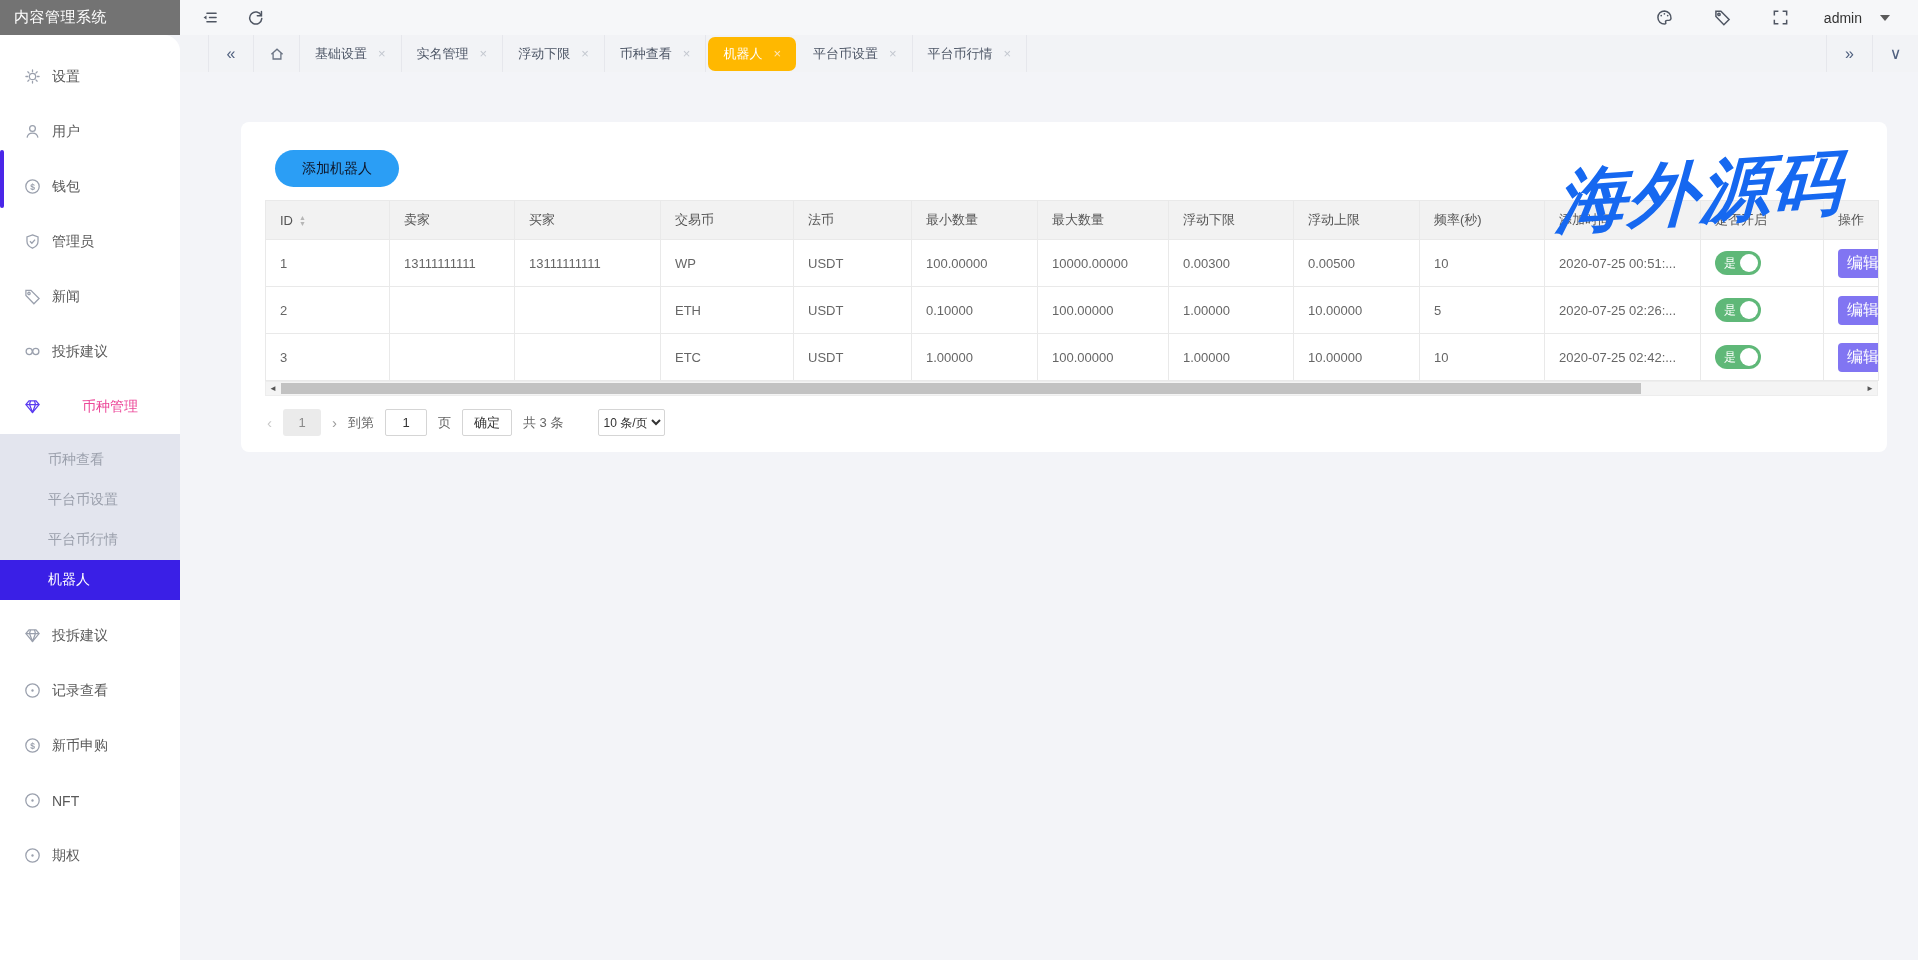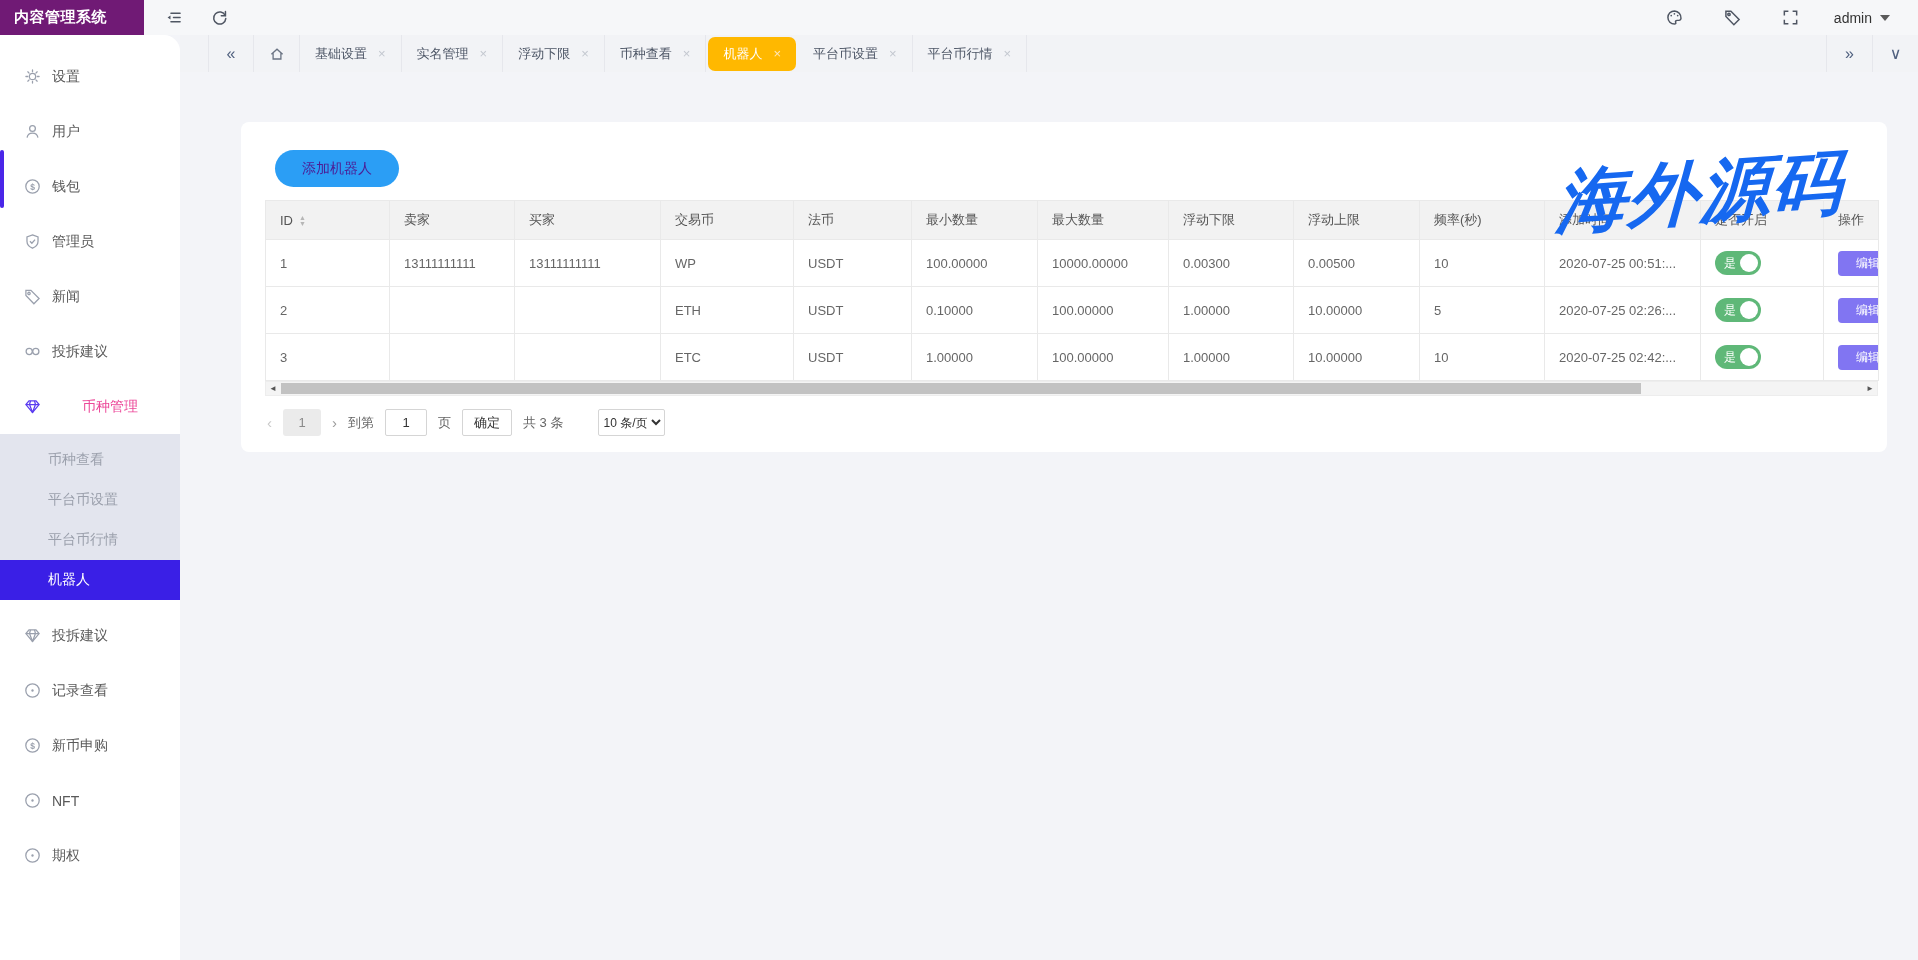--- a/index.html
+++ b/index.html
@@ -3,29 +3,29 @@
 <meta charset="utf-8">
 <style>
   * { margin:0; padding:0; box-sizing:border-box; }
   html,body { width:1918px; height:960px; }
   body {
     font-family:"Liberation Sans","DejaVu Sans",sans-serif;
     background:#f3f4f8; overflow:hidden; position:relative;
   }
   
   .topbar { height:35px; background:#f6f7f9; display:flex; align-items:center; }
-  .logo { width:144px; height:35px; background:#701a75; color:#fff; font-size:15px;
-          font-weight:bold; display:flex; align-items:center; padding-left:14px; letter-spacing:.5px; flex-shrink:0;}
+  .logo { width:180px; height:35px; background:#737373; color:#fff; font-size:15px;
+          font-weight:normal; display:flex; align-items:center; padding-left:14px; letter-spacing:.5px; flex-shrink:0;}
   .tb-icon { width:34px; height:35px; display:flex; align-items:center; justify-content:center;
              background:none; border:none; cursor:pointer; margin-left:12px;}
   .tb-icon svg { width:17px; height:17px; fill:none; stroke:#4f5663; stroke-width:1.4; }
   .tb-icon svg .solid { fill:#4f5663; stroke:none; }
   .tb-right { margin-left:auto; display:flex; align-items:center; padding-right:28px; }
   .tb-right .tb-icon { margin-left:24px; }
-  .user { display:flex; align-items:center; gap:8px; margin-left:26px; font-size:14px; color:#333; cursor:pointer; }
+  .user { display:flex; align-items:center; gap:18px; margin-left:26px; font-size:14px; color:#333; cursor:pointer; }
   .user .caret { width:0; height:0; border-left:5px solid transparent; border-right:5px solid transparent; border-top:6px solid #5a5a5a; }
   
   .body-row { display:flex; height:925px; }
   .sidebar { width:180px; background:#fff; border-radius:0 16px 0 0; position:relative; flex-shrink:0; }
   .side-thumb { position:absolute; left:0; top:115px; width:4px; height:58px; background:#4a26e8; border-radius:2px; }
   .menu { padding-top:14px; }
   .m-item { height:55px; display:flex; align-items:center; padding-left:24px; gap:11px;
             font-size:14px; color:#595959; cursor:pointer; }
   .m-item svg { width:17px; height:17px; fill:none; stroke:#9aa0ad; stroke-width:1.2; flex-shrink:0;}
   .m-item svg text { fill:#9aa0ad; stroke:none; font-weight:bold;}
@@ -46,36 +46,36 @@
   .tab { height:37px; display:flex; align-items:center; padding:0 15px; gap:11px;
          font-size:13px; color:#4c5565; border-right:1px solid #e6e7ec; cursor:pointer; white-space:nowrap;}
   .tab .x { color:#c3c7cf; font-size:13px; }
   .tab.active { background:#ffb800; color:#fff; border:none; border-radius:7px; height:34px; margin:0 2px; }
   .tab.active .x { color:#ffe7bd; }
   .tab-spacer { flex:1; height:37px; }
   .tb-ctrl.rt { border-right:none; border-left:1px solid #e6e7ec; }
   
   .content { flex:1; padding:50px 31px 0 61px; }
   .card { background:#fff; border-radius:8px; padding:28px 10px 16px 24px; }
-  .add-btn { margin-left:10px; height:37px; padding:0 27px; background:#2b9ef5; color:#4c1d95;
+  .add-btn { margin-left:10px; height:37px; padding:0 27px; background:#2b9ef5; color:#0f172a;
              border:none; border-radius:19px; font-size:14px; cursor:pointer; }
   .table-wrap { margin-top:13px; width:1613px; }
   table { border-collapse:collapse; table-layout:fixed; width:1613px; font-size:13px; }
   th,td { border:1px solid #e9e9e9; padding:0 8px 0 14px; text-align:left;
           overflow:hidden; white-space:nowrap; text-overflow:ellipsis; }
   thead th { background:#f2f2f2; color:#555; font-weight:normal; height:39px; }
   tbody td { height:47px; color:#666; }
   .sort { display:inline-flex; flex-direction:column; margin-left:6px; font-size:7px;
           line-height:6px; color:#b6b6b6; vertical-align:middle; cursor:pointer; }
   .switch { width:46px; height:24px; border-radius:12px; background:#5fb878; position:relative;
             display:inline-block; cursor:pointer; vertical-align:middle; }
   .switch .lab { color:#fff; font-size:12px; position:absolute; left:9px; top:4px; }
   .switch .knob { position:absolute; right:3px; top:3px; width:18px; height:18px; border-radius:50%; background:#fff; }
-  .edit-btn { background:#8175f2; color:#fff; border:none; border-radius:4px; font-size:12px;
-              padding:4px 18px; cursor:pointer; }
+  .edit-btn { background:#8175f2; color:#fff; border:none; border-radius:4px; font-size:16px;
+              padding:4px 9px; cursor:pointer; }
   
   .hscroll { width:1613px; height:15px; background:#f4f4f4; border:1px solid #ededed;
              position:relative; display:flex; align-items:center; justify-content:space-between; }
   .hs-arrow { width:14px; text-align:center; font-size:8px; color:#555; line-height:13px; cursor:pointer;}
   .hs-thumb { position:absolute; left:15px; top:1px; height:11px; width:1360px; background:#c2c2c2; cursor:pointer;}
   
   .pager { display:flex; align-items:center; gap:11px; margin-top:13px; padding-left:2px;
            font-size:13px; color:#666; }
   .pg-prev { color:#c9c9c9; font-size:15px; background:none; border:none; cursor:pointer;}
   .pg-next { color:#9b9b9b; font-size:15px; background:none; border:none; cursor:pointer;}

